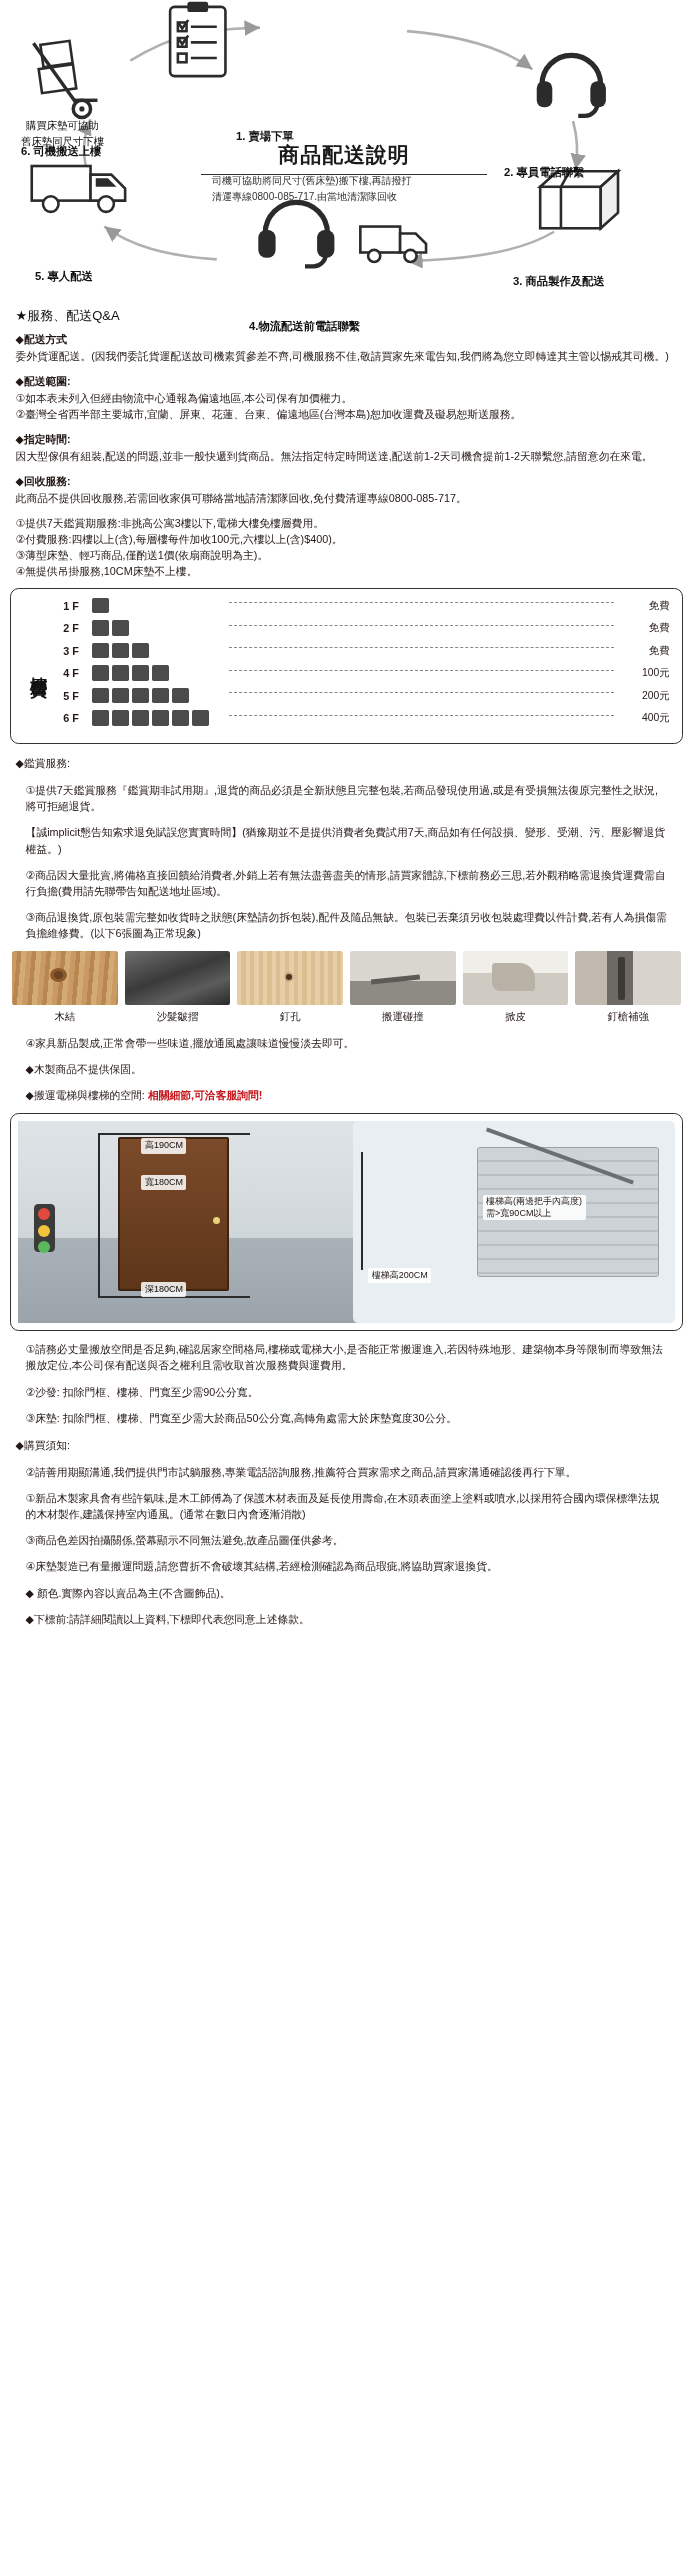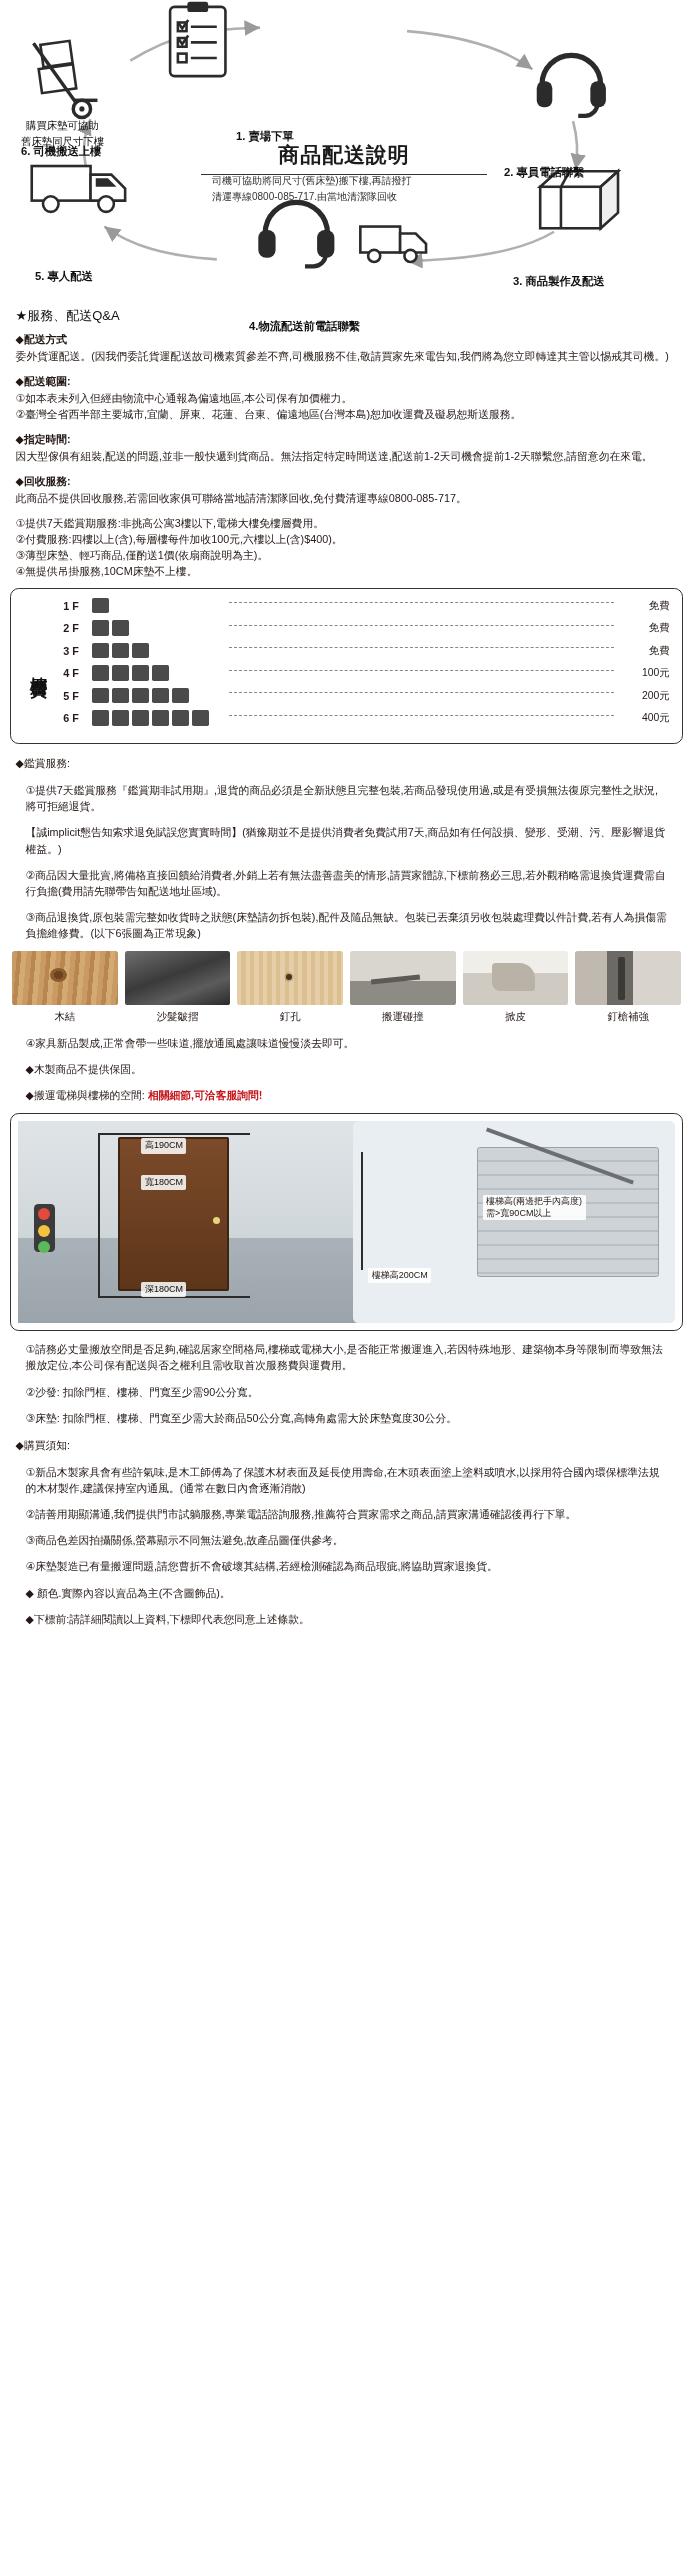--- a/index.html
+++ b/index.html
@@ -458,22 +458,22 @@
   </div>
 
   <div class="section">
     <p class="ln">①請務必丈量搬放空間是否足夠,確認居家空間格局,樓梯或電梯大小,是否能正常搬運進入,若因特殊地形、建築物本身等限制而導致無法搬放定位,本公司保有配送與否之權利且需收取首次服務費與運費用。</p>
     <p class="ln">②沙發: 扣除門框、樓梯、門寬至少需90公分寬。</p>
     <p class="ln">③床墊: 扣除門框、樓梯、門寬至少需大於商品50公分寬,高轉角處需大於床墊寬度30公分。</p>
   </div>
 
   <div class="section" style="margin-top:8.7px;">
     <p class="lead">◆購買須知:</p>
+    <p class="ln">②請善用期顯溝通,我們提供門市試躺服務,專業電話諮詢服務,推薦符合買家需求之商品,請買家溝通確認後再行下單。</p>
     <p class="ln">①新品木製家具會有些許氣味,是木工師傅為了保護木材表面及延長使用壽命,在木頭表面塗上塗料或噴水,以採用符合國內環保標準法規的木材製作,建議保持室內通風。(通常在數日內會逐漸消散)</p>
-    <p class="ln">②請善用期顯溝通,我們提供門市試躺服務,專業電話諮詢服務,推薦符合買家需求之商品,請買家溝通確認後再行下單。</p>
     <p class="ln">③商品色差因拍攝關係,螢幕顯示不同無法避免,故產品圖僅供參考。</p>
     <p class="ln">④床墊製造已有量搬運問題,請您曹折不會破壞其結構,若經檢測確認為商品瑕疵,將協助買家退換貨。</p>
   </div>
 
   <div class="footnote">
     <p class="ln">◆ 顏色.實際內容以賣品為主(不含圖飾品)。</p>
     <p class="ln">◆下標前:請詳細閱讀以上資料,下標即代表您同意上述條款。</p>
   </div>
 
 </div>

